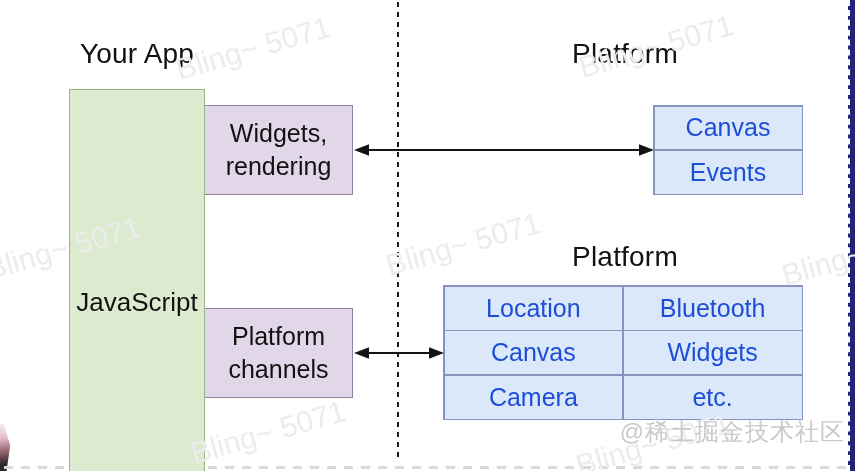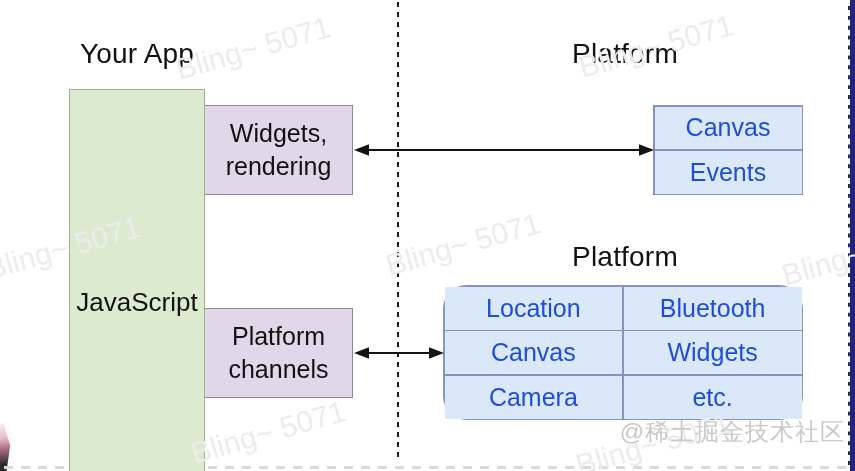--- a/index.html
+++ b/index.html
@@ -34,21 +34,21 @@
   
   .blue-stack{
     position:absolute;left:653px;top:105px;width:150px;height:90px;box-sizing:border-box;
     background:var(--c-blue-border,#8494bf);padding:1.5px;display:grid;
     grid-template-rows:1fr 1fr;gap:1.5px;
   }
   
   .svc-table{
     position:absolute;left:443px;top:285px;width:360px;height:135px;box-sizing:border-box;
     background:var(--c-blue-border,#8494bf);padding:1.5px;display:grid;
-    grid-template-columns:1fr 1fr;grid-auto-rows:1fr;gap:1.5px;border-radius:24px;
+    grid-template-columns:1fr 1fr;grid-auto-rows:1fr;gap:1.5px;
   }
   .blue-cell{
     background:var(--c-blue-fill,#dbe8fa);display:flex;align-items:center;justify-content:center;
     font-size:25px;color:#1d4ed8;
   }
   
   .vdivider{
     position:absolute;left:397px;top:2px;width:2px;height:455px;
     background:repeating-linear-gradient(180deg,#1c1c1c 0 5px,transparent 5px 10px);
   }

